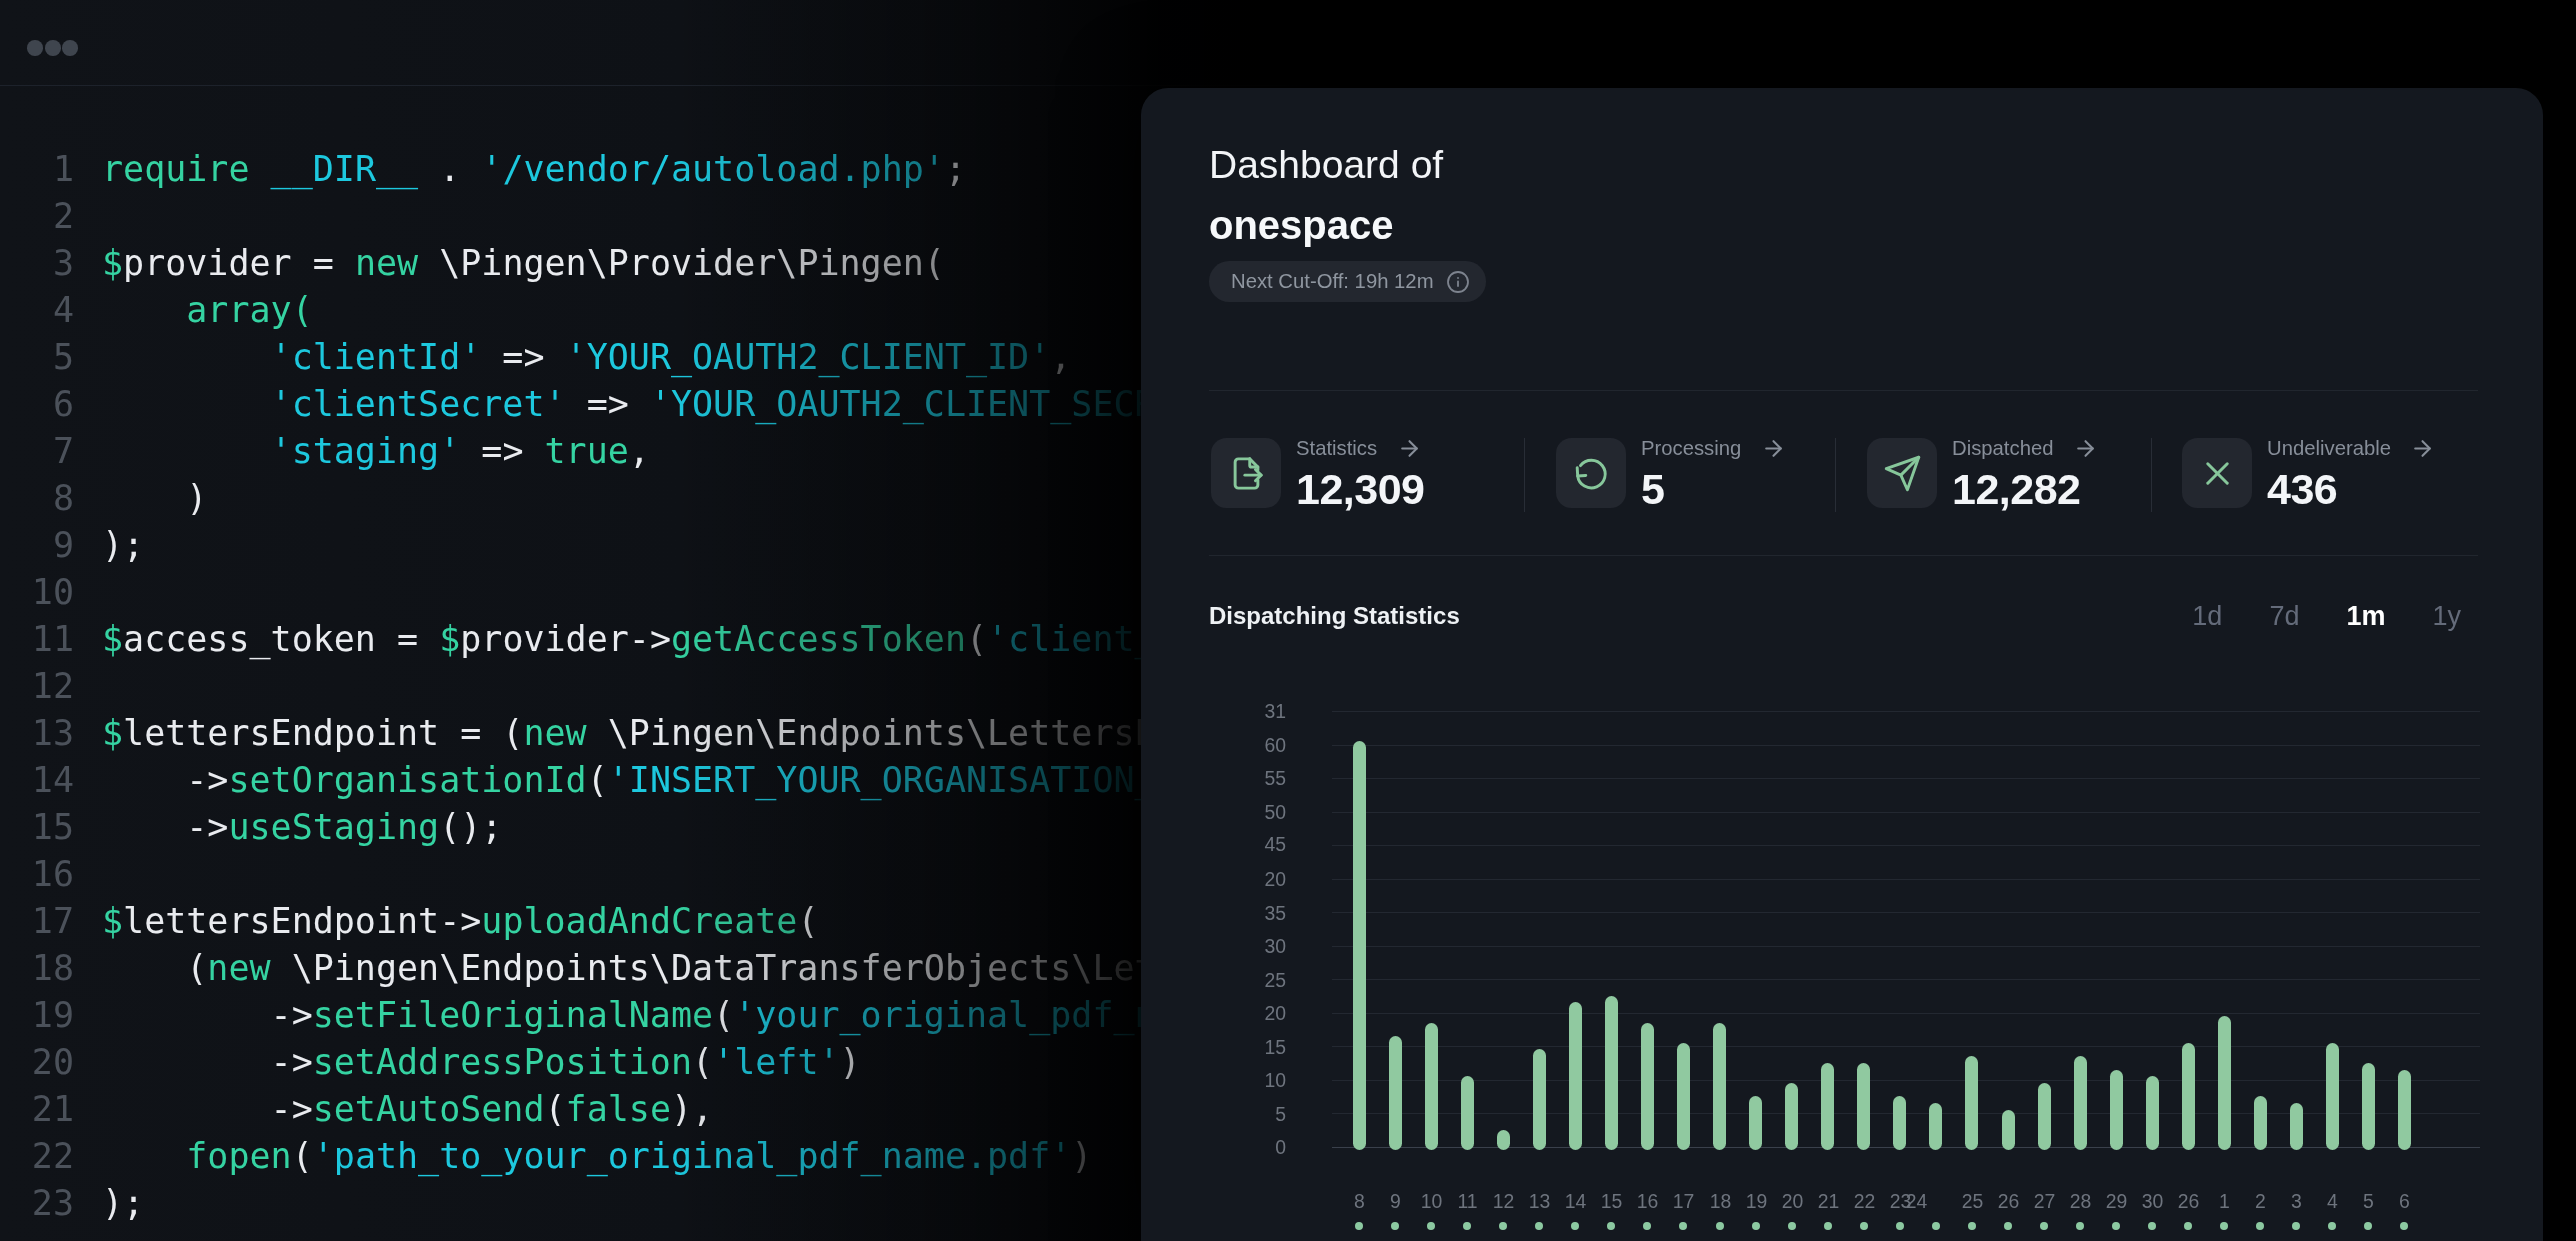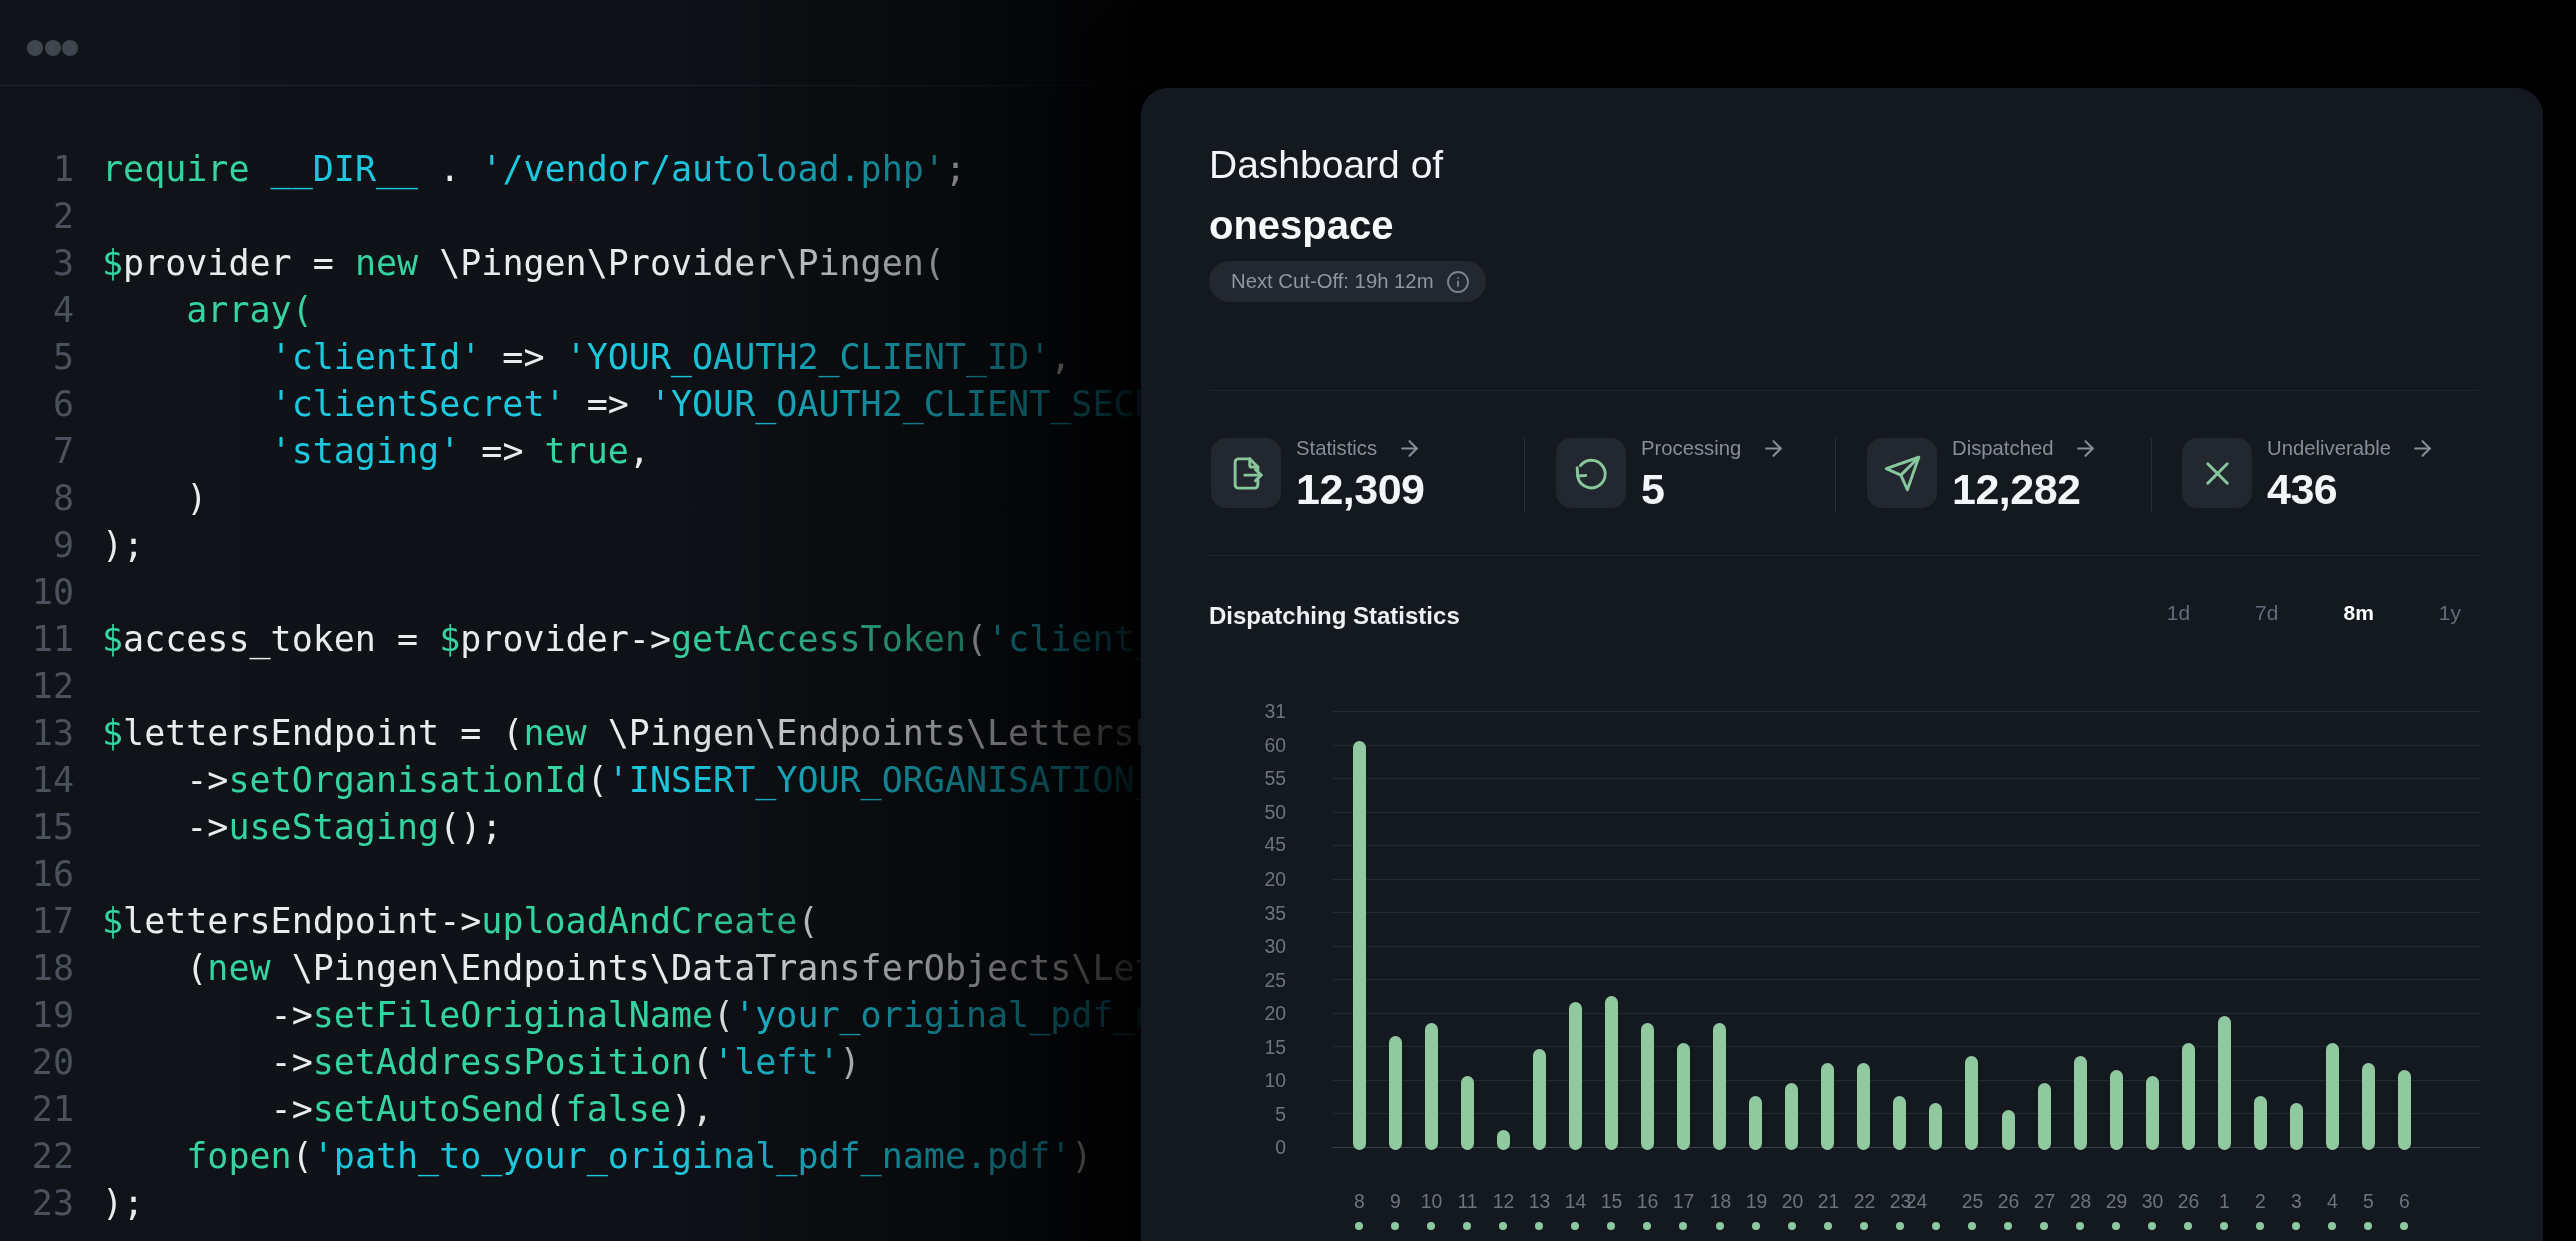--- a/index.html
+++ b/index.html
@@ -53,21 +53,21 @@
   }
   .stat-iconbox svg { width:39px; height:39px; stroke:#87c79b; }
   .stat-head { position:absolute; left:85px; top:-1.9px; display:flex; align-items:center; gap:19.4px; }
   .stat-label { font-size:20.3px; color:#878e99; }
   .stat-head svg { width:25px; height:25px; stroke:#878e99; }
   .stat-value { position:absolute; left:85px; top:27px; font-size:43px; font-weight:700; color:#f3f5f8; letter-spacing:-0.5px; }
   .vdiv { position:absolute; top:350px; width:1px; height:74px; background:#282d36; }
   
   .section-title { position:absolute; left:68px; top:514px; font-size:24px; font-weight:700; color:#eef1f4; }
   .ranges { position:absolute; right:82px; top:513px; display:flex; gap:47px; }
-  .range { font-size:21px; color:#646b7a; cursor:pointer;margin-left:18px; }
+  .range { font-size:27px; color:#646b7a; cursor:pointer; }
   .range.active { color:#ffffff; font-weight:700; }
   
   .chart { position:absolute; left:0; top:623px; width:100%; height:530px; }
   .ylabel { position:absolute; left:0; width:145px; text-align:right; font-size:19.4px; color:#6e747e; }
   .plot { position:absolute; left:191px; top:0; width:1148px; height:436px; }
   .gridline { position:absolute; left:0; width:100%; height:1px; background:#232831; }
   .gridline.zero { background:#3a404b; }
   .bar { position:absolute; bottom:-2.9px; width:12.6px; border-radius:6.8px; background:#90c9a0; }
   .xlabel { position:absolute; top:479px; width:43px; margin-left:-21px; text-align:center; font-size:19.4px; color:#6e747e; }
   .xdot { position:absolute; top:511px; width:7.8px; height:7.8px; margin-left:-3.9px; border-radius:50%; background:#8cc9a1; }
@@ -172,21 +172,21 @@
         <div class="vdiv" style="left: 383px;"></div>
         <div class="vdiv" style="left: 694px;"></div>
         <div class="vdiv" style="left: 1010px;"></div>
       </div>
     <div class="hdiv two"></div>
 
     <div class="section-title">Dispatching Statistics</div>
     <div class="ranges" id="ranges">
         <span class="range">1d</span>
         <span class="range">7d</span>
-        <span class="range active">8m</span>
+        <span class="range active">1m</span>
         <span class="range">1y</span>
       </div>
 
     <div class="chart" id="chart">
         <div class="ylabel" style="top: 425px;">0</div>
         <div class="ylabel" style="top: 392px;">5</div>
         <div class="ylabel" style="top: 358px;">10</div>
         <div class="ylabel" style="top: 325px;">15</div>
         <div class="ylabel" style="top: 291px;">20</div>
         <div class="ylabel" style="top: 258px;">25</div>

